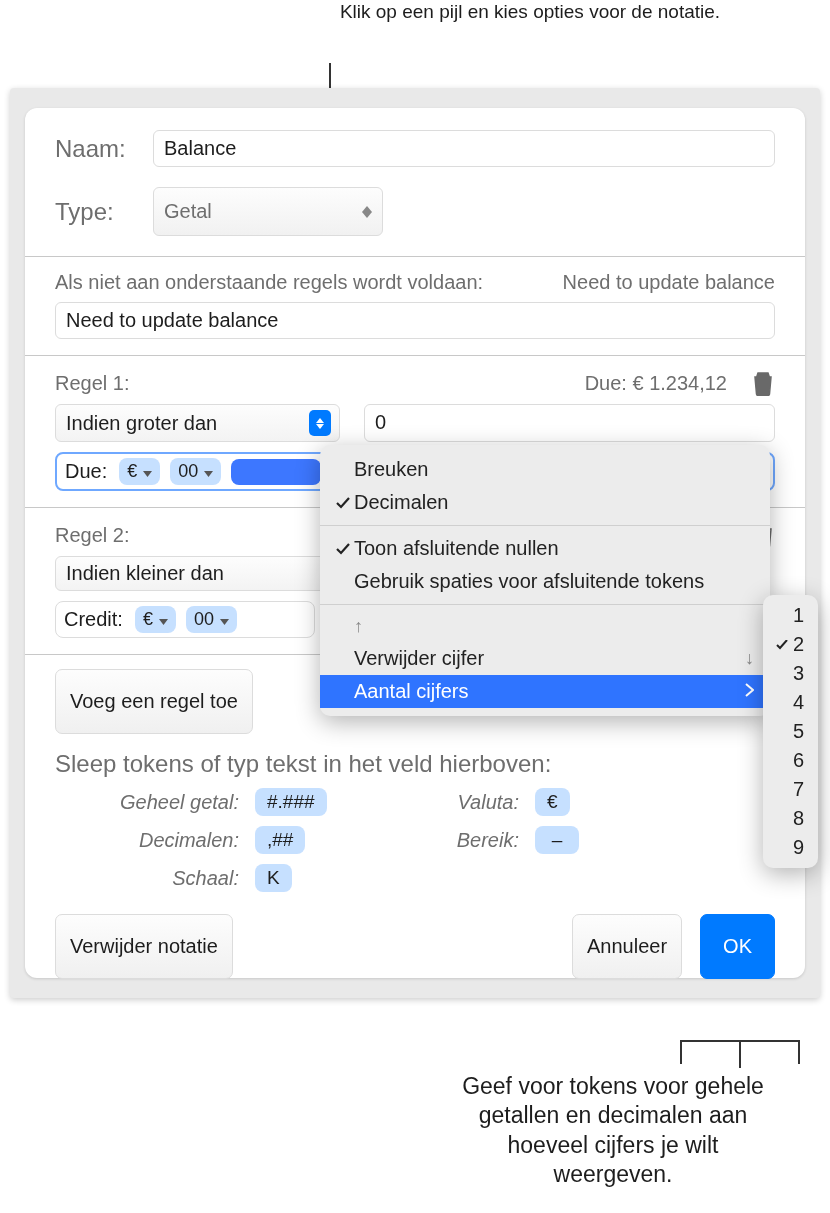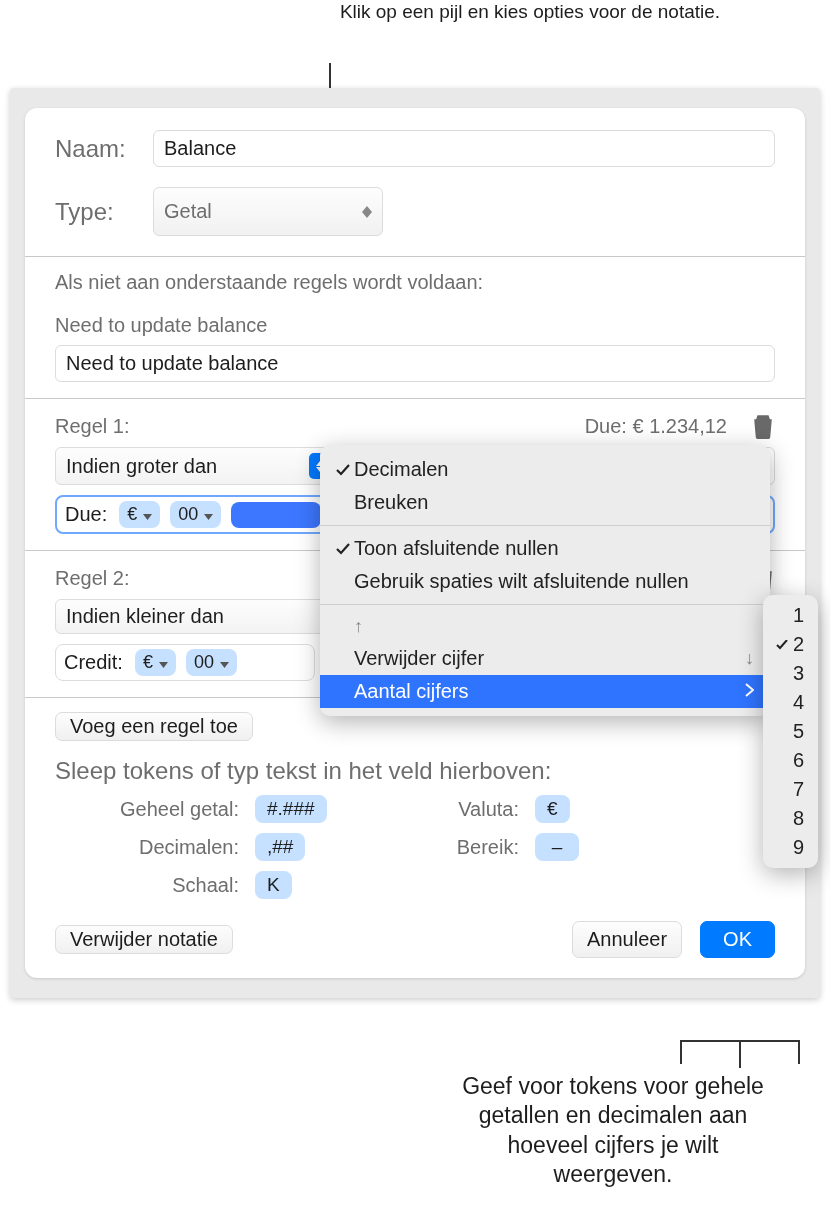--- a/index.html
+++ b/index.html
@@ -113,21 +113,20 @@
     border-top: 1px solid var(--border);
     margin: 0 -30px 14px -30px;
   }
 
   .rule-header {
     display: flex;
     justify-content: space-between;
     color: var(--muted);
     margin-bottom: 8px;
     gap: 20px;
-    flex-direction: column;
   }
   .preview-field {
     border: 1px solid var(--field-border);
     border-radius: 6px;
     padding: 6px 10px;
     margin-bottom: 16px;
   }
 
   .rule-block { position: relative; margin-bottom: 14px; }
   .rule-top {
@@ -191,40 +190,40 @@
     width: 90px;
     height: 26px;
   }
 
   .btn {
     display: inline-flex;
     align-items: center;
     border: 1px solid var(--field-border);
     border-radius: 7px;
     background: linear-gradient(#fdfdfd,#f0f0f0);
-    padding: 2px 14px;
+    padding: 20px 14px;
     font-size: 20px;
   }
   .btn.primary {
     background: var(--blue);
     color: #fff;
     border-color: var(--blue);
     padding: 6px 22px;
   }
 
   .tokens-grid {
     display: grid;
     grid-template-columns: 180px 120px 140px 100px;
     column-gap: 10px;
     row-gap: 10px;
     align-items: center;
     margin-top: 10px;
     margin-left: 10px;
   }
-  .tokens-grid .glabel { color: var(--muted); text-align: right; padding-right: 6px; }
+  .tokens-grid .glabel { color: var(--muted); text-align: right; padding-right: 6px; font-style: italic; }
   .tok {
     display: inline-flex;
     align-items: center;
     justify-content: center;
     background: var(--token-bg);
     border-radius: 8px;
     padding: 3px 12px;
     font-size: 19px;
   }
 
@@ -480,43 +479,43 @@
       <div class="footer-right">
         <div class="btn">Annuleer</div>
         <div class="btn primary">OK</div>
       </div>
     </div>
 
   </div>
 
   <div class="menu">
     <div class="menu-item">
+      <span class="check"></span>
+      <span class="mtext">Breuken</span>
+    </div>
+    <div class="menu-item">
       <span class="check">
           <svg viewBox="0 0 14 12">
             <path d="M1 6l4 4 8-9" stroke="#222" stroke-width="2.2" fill="none"></path>
           </svg>
         </span>
       <span class="mtext">Decimalen</span>
-    </div>
-    <div class="menu-item">
-      <span class="check"></span>
-      <span class="mtext">Breuken</span>
     </div>
     <hr class="menu-sep">
     <div class="menu-item">
       <span class="check">
           <svg viewBox="0 0 14 12">
             <path d="M1 6l4 4 8-9" stroke="#222" stroke-width="2.2" fill="none"></path>
           </svg>
         </span>
       <span class="mtext">Toon afsluitende nullen</span>
     </div>
     <div class="menu-item">
       <span class="check"></span>
-      <span class="mtext">Gebruik spaties wilt afsluitende nullen</span>
+      <span class="mtext">Gebruik spaties voor afsluitende tokens</span>
     </div>
     <hr class="menu-sep">
     <div class="menu-item">
       <span class="check"></span>
       <span class="trail">↑</span>
     </div>
     <div class="menu-item">
       <span class="check"></span>
       <span class="mtext">Verwijder cijfer</span>
       <span class="trail">↓</span>

